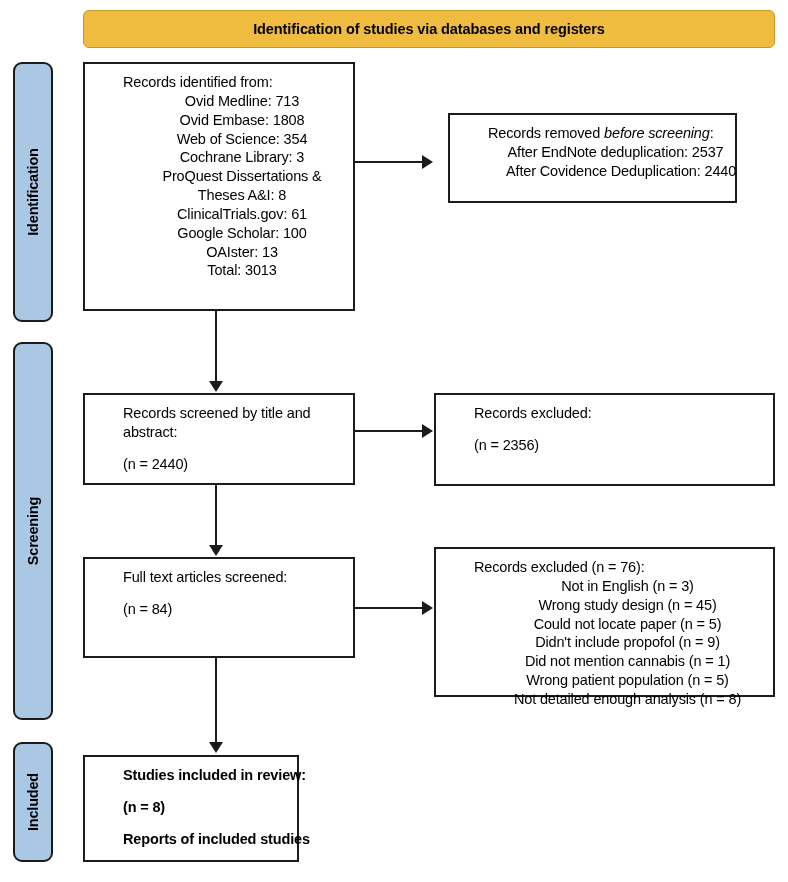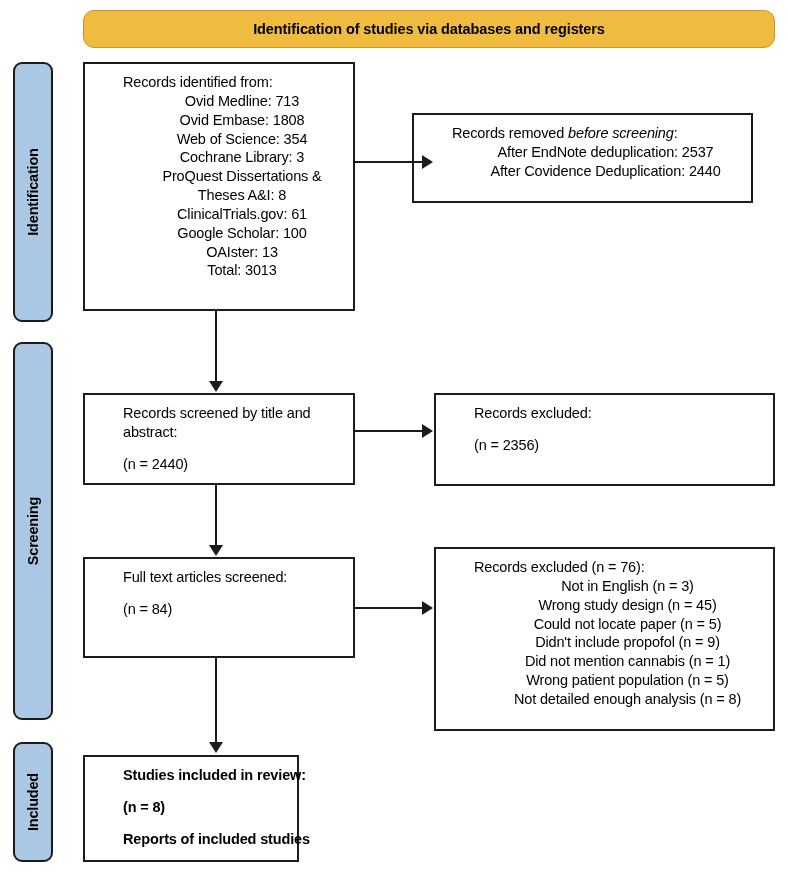--- a/index.html
+++ b/index.html
@@ -22,21 +22,21 @@
 
   
   .banner {
     position: absolute;
     left: 83px;
     top: 10px;
     width: 692px;
     height: 38px;
     background: #efbc40;
     border: 1.5px solid #c9952b;
-    border-radius: 11px;
+    border-radius: 6px;
     box-sizing: border-box;
     display: flex;
     align-items: center;
     justify-content: center;
     color: #000000;
     font-size: 14.5px;
     font-weight: bold;
     letter-spacing: -0.1px;
   }
 
@@ -78,25 +78,25 @@
     line-height: 1.30;
     letter-spacing: -0.15px;
   }
   .pbox .ln { white-space: pre; margin-left: 26px; }
   .pbox .ind { padding-left: 18px; text-align: center; }
   .pbox .bold { font-weight: normal; }
   .pbox .ital { font-style: italic; }
   .gap { height: 13px; }
 
   #box-identified    { left: 83px;  top: 62px;  width: 272px; height: 249px; }
-  #box-removed       { left: 412px; top: 113px; width: 341px; height: 90px;  }
+  #box-removed       { left: 448px; top: 113px; width: 289px; height: 90px;  }
   #box-screened      { left: 83px;  top: 393px; width: 272px; height: 92px;  }
   #box-excluded-1    { left: 434px; top: 393px; width: 341px; height: 93px;  }
   #box-fulltext      { left: 83px;  top: 557px; width: 272px; height: 101px; }
-  #box-excluded-2    { left: 434px; top: 547px; width: 341px; height: 184px; }
+  #box-excluded-2    { left: 434px; top: 547px; width: 341px; height: 150px; }
   #box-included      { left: 83px;  top: 755px; width: 216px; height: 107px; font-weight: bold; }
 
   
   .ln-v {
     position: absolute;
     width: 2px;
     background: #1b1b1b;
   }
   .ln-h {
     position: absolute;

